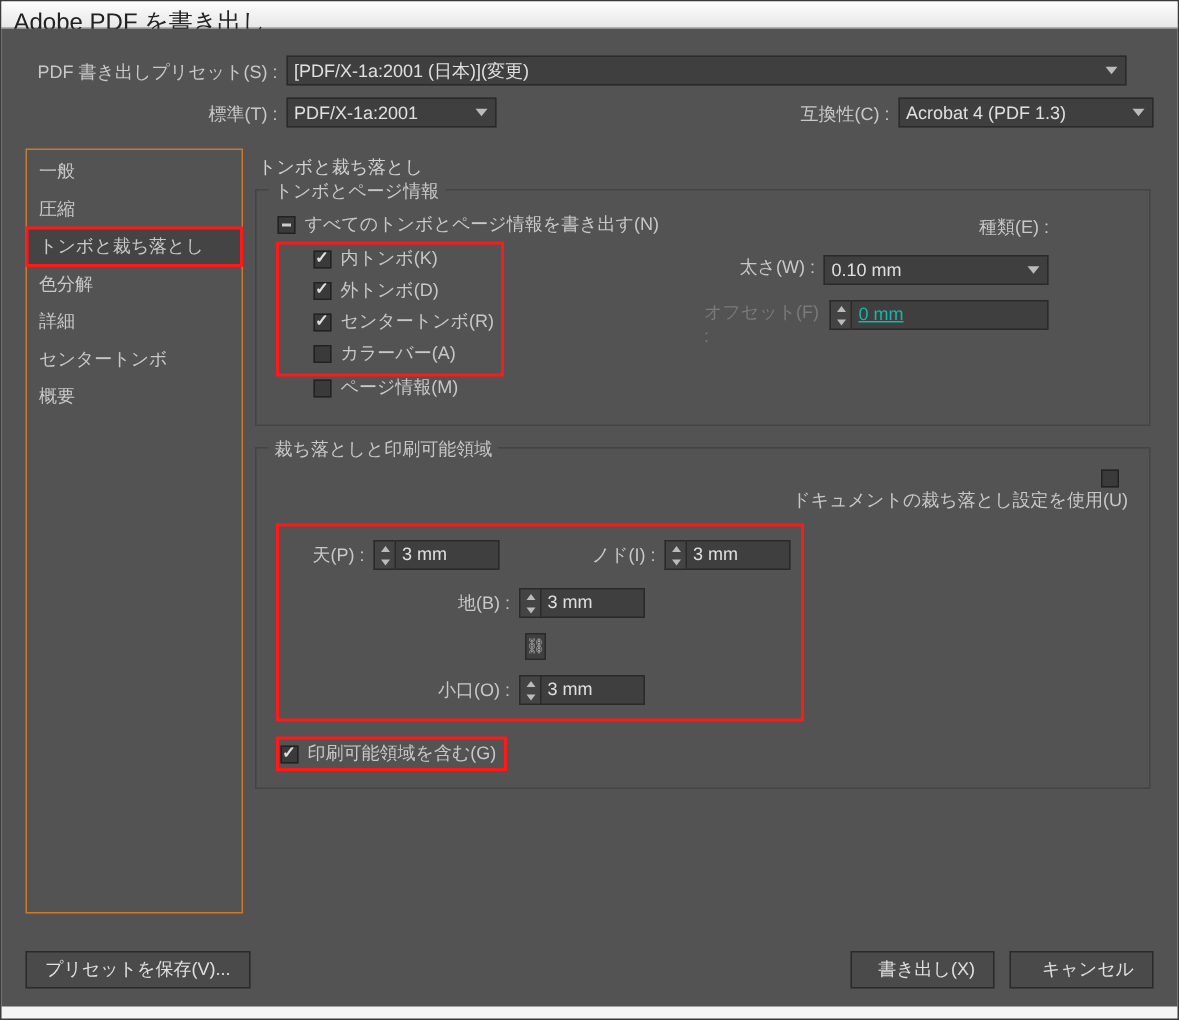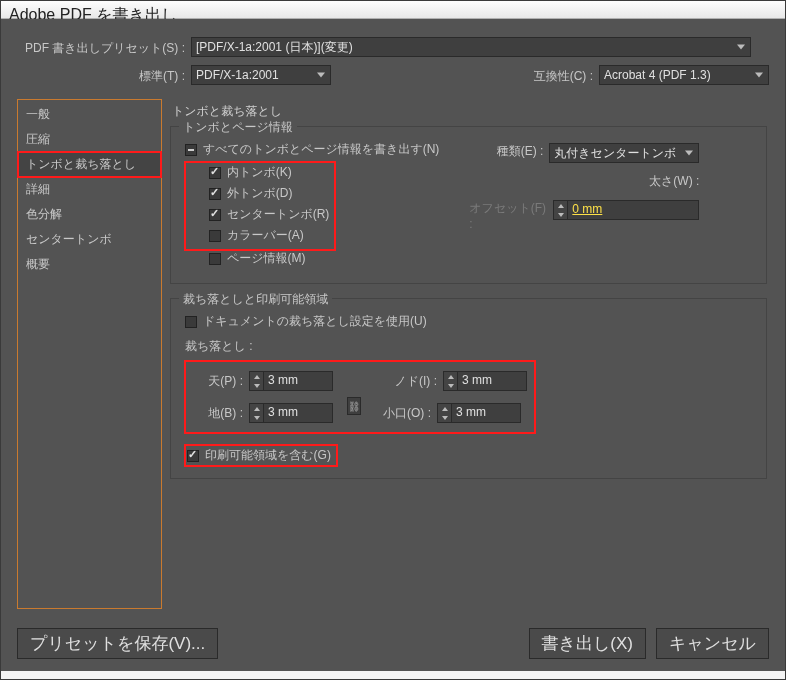--- a/index.html
+++ b/index.html
@@ -6,21 +6,21 @@
   body { background: #fff; width: 786px; height: 680px; overflow: hidden; }
   .window { width: 786px; height: 680px; border: 1px solid #3a3a3a; background: #f4f4f4; }
   .titlebar { height: 18px; background: linear-gradient(#fdfdfd,#e8e8e8); border-bottom: 1px solid #b0b0b0; padding: 4px 8px; font-size: 16px; color: #222; }
   .client { background: #535353; height: calc(100% - 26px); color: #c8c8c8; font-size: 12px; padding: 18px 16px 12px 16px; position: relative; }
 
   .row { display: flex; align-items: flex-end; gap: 6px; }
   .lbl { color: #c8c8c8; text-align: right; }
   .select { background: #3f3f3f; border: 1px solid #2a2a2a; color: #e0e0e0; height: 20px; padding: 1px 2px 1px 4px; font-size: 12px; position: relative; display: inline-flex; align-items: center; min-width: 100px; }
   .select::after { content: ""; position: absolute; right: 5px; top: 50%; transform: translateY(-50%); border-left: 4px solid transparent; border-right: 4px solid transparent; border-top: 5px solid #bbb; }
   .input { background: #3f3f3f; border: 1px solid #2a2a2a; color: #e0e0e0; height: 20px; padding: 1px 4px; font-size: 12px; width: 70px; }
-  .input.disabled { color: #fde047; text-decoration: underline; }
+  .input.disabled { color: #14b8a6; text-decoration: underline; }
   .spud { display: inline-flex; align-items: center; }
   .spud .arrows { width: 14px; height: 20px; display: flex; flex-direction: column; border: 1px solid #2a2a2a; border-right: none; background: #444; }
   .spud .arrows span { flex: 1; display: flex; align-items: center; justify-content: center; }
   .spud .arrows span::before { content: ""; border-left: 3px solid transparent; border-right: 3px solid transparent; }
   .spud .arrows .up::before { border-bottom: 4px solid #bbb; }
   .spud .arrows .dn::before { border-top: 4px solid #bbb; }
   .chk { width: 12px; height: 12px; background: #3a3a3a; border: 1px solid #222; display: inline-block; position: relative; margin-right: 6px; vertical-align: middle; }
   .chk.checked::after { content: "✓"; position: absolute; top: -3px; left: 0; color: #e0e0e0; font-size: 11px; font-weight: bold; }
   .minus { width: 12px; height: 12px; background: #3a3a3a; border: 1px solid #222; display: inline-block; position: relative; margin-right: 6px; vertical-align: middle; }
   .minus::after { content: ""; position: absolute; left: 2px; right: 2px; top: 4px; height: 2px; background: #ccc; }
@@ -43,26 +43,26 @@
   .marks-left .opt { margin: 0 0 4px 24px; display:flex; align-items:center; }
   .marks-left .lead { margin: 0 0 4px 0; display:flex; align-items:center; }
   .marks-right { width: 230px; }
   .marks-right .rrow { display: flex; align-items: flex-start; justify-content: flex-end; gap: 6px; margin: 2px 0 10px 0; }
   .marks-right .rlbl { color: #c8c8c8; }
   .marks-right .rlbl.dis { color: #7a7a7a; }
 
   .hi-red { outline: 2px solid #ff1a1a; outline-offset: -1px; }
 
   .bleed-row { display:flex; align-items:center; margin: 6px 0; }
-  .bleed-top { margin-bottom: 8px; display:flex; align-items:center; }
+  .bleed-top { margin-bottom: 8px; display:flex; align-items:flex-end;flex-direction:column; }
   .bleed-lbl { width: 56px; text-align:right; margin-right:6px; }
   .link-icon { width:14px; height:18px; border:1px solid #2a2a2a; background:#3f3f3f; display:inline-flex; align-items:center; justify-content:center; color:#bbb; font-size:10px; }
 
   .bottombar { position: absolute; left: 16px; right: 16px; bottom: 12px; display:flex; justify-content: space-between; }
-  .btn { background: #4a4a4a; border: 1px solid #2a2a2a; color: #e0e0e0; padding: 3px 12px; font-size: 17px; min-width: 96px; text-align:right; }
+  .btn { background: #4a4a4a; border: 1px solid #2a2a2a; color: #e0e0e0; padding: 3px 12px; font-size: 12px; min-width: 96px; text-align:right; }
   .btn-group { display:flex; gap: 10px; }
 </style>
 </head>
 <body>
 
 <div class="window">
   <div class="titlebar">
     <span>Adobe PDF を書き出し</span>
   </div>
   <div class="client">
@@ -85,22 +85,22 @@
             <span>Acrobat 4 (PDF 1.3)</span>
           </span>
       </div>
     </div>
 
     <div class="main">
       <div class="side">
         <div class="item"><span>一般</span></div>
         <div class="item"><span>圧縮</span></div>
         <div class="item sel hi-red"><span>トンボと裁ち落とし</span></div>
+        <div class="item"><span>色分解</span></div>
         <div class="item"><span>詳細</span></div>
-        <div class="item"><span>色分解</span></div>
         <div class="item"><span>センタートンボ</span></div>
         <div class="item"><span>概要</span></div>
       </div>
 
       <div class="panel">
         <div class="panel-title">トンボと裁ち落とし</div>
 
         <div class="fieldset">
           <span class="legend">トンボとページ情報</span>
           <div class="marks-grid">
@@ -128,26 +128,26 @@
                   </div>
               </div>
               <div class="opt">
                   <span class="chk"></span>
                   <span>ページ情報(M)</span>
                 </div>
             </div>
             <div class="marks-right">
               <div class="rrow">
                 <span class="rlbl">種類(E) :</span>
-                <span class="select" style="min-width:150px">
-                    <span>丸付きセンタートンボ</span>
-                  </span>
               </div>
               <div class="rrow">
                 <span class="rlbl">太さ(W) :</span>
+                <span class="select" style="min-width:150px">
+                    <span>0.10 mm</span>
+                  </span>
               </div>
               <div class="rrow">
                 <span class="rlbl dis">オフセット(F) :</span>
                 <span class="spud">
                   <span class="arrows">
                       <span class="up"></span>
                       <span class="dn"></span>
                     </span>
                   <span class="input disabled" style="width:132px">0 mm</span>
                 </span>
@@ -155,21 +155,20 @@
             </div>
           </div>
         </div>
 
         <div class="fieldset">
           <span class="legend">裁ち落としと印刷可能領域</span>
           <div class="bleed-top">
             <span class="chk"></span>
             <span>ドキュメントの裁ち落とし設定を使用(U)</span>
           </div>
-          <div style="margin:2px 0 6px 0;">裁ち落とし :</div>
 
           <div class="hi-red" style="display:inline-block; padding:4px 8px 4px 2px;">
             <div style="display:flex; align-items:center; gap:24px;">
               <div class="bleed-row">
                 <span class="bleed-lbl">天(P) :</span>
                 <span class="spud">
                     <span class="arrows">
                       <span class="up"></span>
                       <span class="dn"></span>
                     </span>
@@ -181,21 +180,21 @@
                 <span class="bleed-lbl">ノド(I) :</span>
                 <span class="spud">
                     <span class="arrows">
                       <span class="up"></span>
                       <span class="dn"></span>
                     </span>
                     <span class="input">3 mm</span>
                   </span>
               </div>
             </div>
-            <div style="display:flex; gap:14px;">
+            <div style="display:flex; align-items:center; gap:4px;flex-direction:column;">
               <div class="bleed-row">
                 <span class="bleed-lbl">地(B) :</span>
                 <span class="spud">
                     <span class="arrows">
                       <span class="up"></span>
                       <span class="dn"></span>
                     </span>
                     <span class="input">3 mm</span>
                   </span>
               </div>

